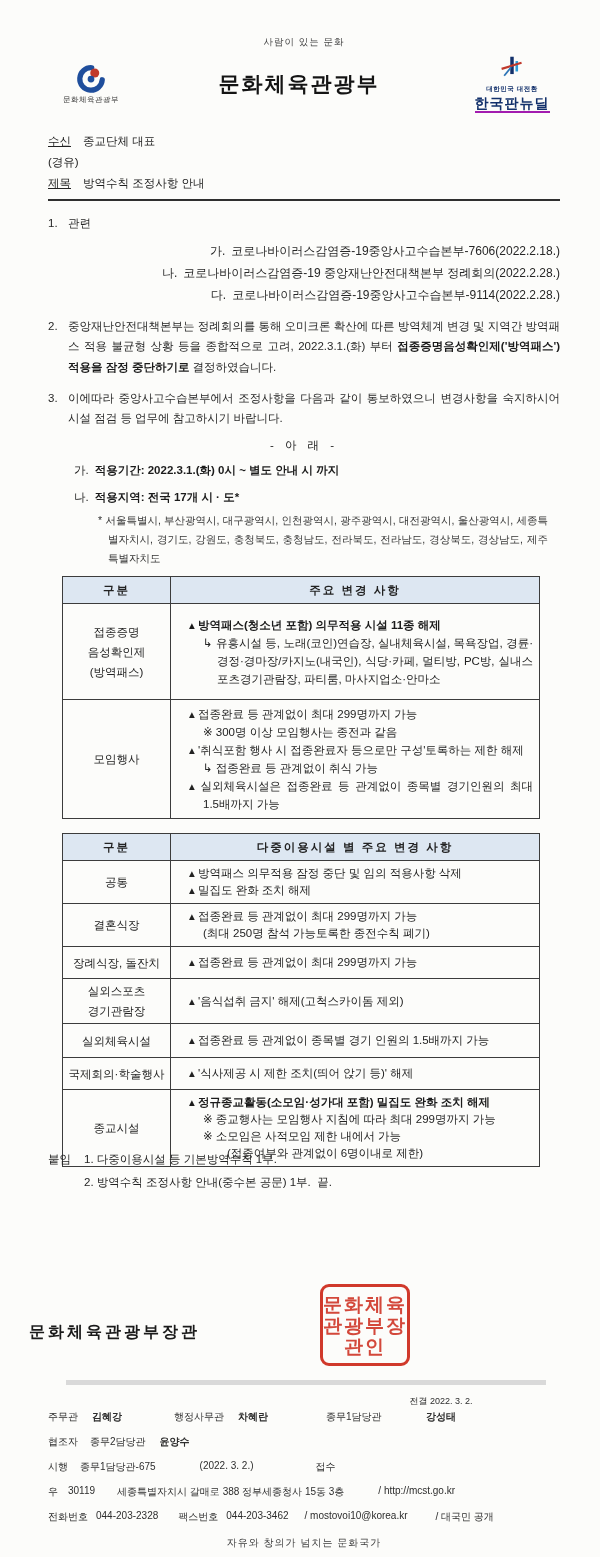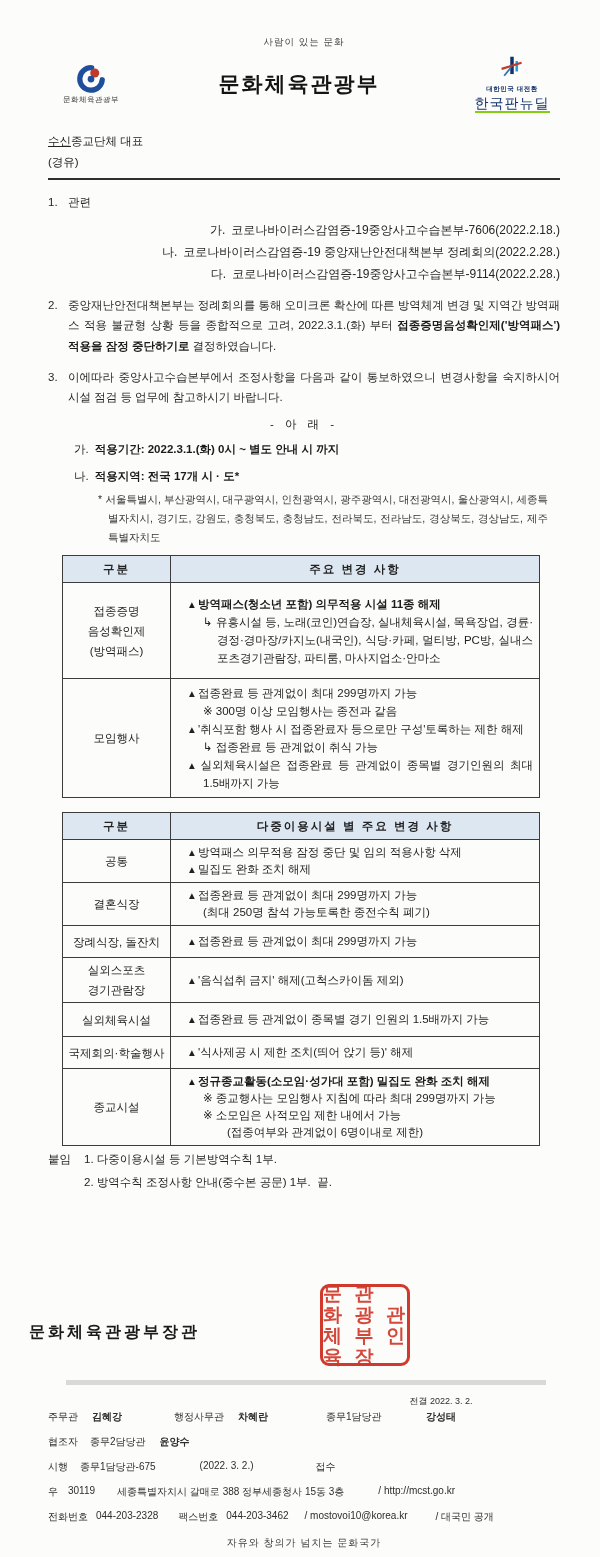--- a/index.html
+++ b/index.html
@@ -15,26 +15,26 @@
 
   
   .top-slogan{text-align:center;font-size:9.5px;color:#444;letter-spacing:1px;}
   .header-row{display:flex;align-items:center;margin-top:8px;height:54px;}
   .logo-left{width:86px;text-align:center;}
   .logo-left .sym{display:block;margin:0 auto;}
   .logo-left .lbl{font-size:7.5px;color:#333;margin-top:1px;letter-spacing:.5px;}
   .ministry-title{flex:1;text-align:center;font-size:21px;font-weight:bold;color:#141414;letter-spacing:2px;}
   .logo-right{width:96px;text-align:center;}
   .logo-right .tagline{font-size:6.5px;font-weight:bold;color:#12306b;letter-spacing:.5px;}
-  .logo-right .name{font-size:14px;font-weight:400;color:#12306b;letter-spacing:1px;border-bottom:2px solid #84cc16;display:inline-block;line-height:1.1;}
+  .logo-right .name{font-size:14px;font-weight:700;color:#12306b;letter-spacing:1px;border-bottom:2px solid #a21caf;display:inline-block;line-height:1.1;}
 
   
   .addr-block{margin-top:20px;border-bottom:2px solid #2f2f2f;padding-bottom:5px;}
   .addr-line{font-size:11.5px;line-height:21px;color:#222;}
-  .addr-line .lab{text-decoration:underline;}
+  .addr-line .lab{margin-right:12px;text-decoration:underline;}
 
   
   .para{display:flex;font-size:11.5px;line-height:1.8;text-align:justify;color:#262626;}
   .para .no{width:20px;flex:none;}
   .para .tx{flex:1;}
   .sec1{margin-top:12px;}
   .refs{margin:6px 0 0 30px;}
   .ref-line{font-size:12px;line-height:22px;color:#262626;text-align:right;}
   .ref-line .lab{margin-right:6px;}
   .p2{margin-top:10px;}
@@ -62,21 +62,21 @@
 
   
   .attachments{position:absolute;top:1148px;left:48px;font-size:11.5px;line-height:23px;color:#242424;display:flex;}
   .attachments .lab{width:36px;}
   .attachments .items div{white-space:pre;}
 
   
   .sign-area{position:absolute;top:1278px;left:0;width:600px;height:100px;}
   .sign-title{position:absolute;top:44px;left:0;width:540px;font-size:16px;font-weight:bold;letter-spacing:3px;color:#1a1a1a;padding-left:29px;}
   .seal{position:absolute;top:6px;left:320px;width:84px;height:76px;border:3.5px solid #d0392b;border-radius:9px;
-    display:flex;flex-direction:row;justify-content:center;align-items:center;background:rgba(255,255,255,.15);}
+    display:flex;flex-direction:column;justify-content:center;align-items:center;background:rgba(255,255,255,.15);}
   .seal .row{font-size:19px;line-height:21px;font-weight:bold;color:#d0392b;letter-spacing:2px;opacity:.92;
     font-family:"Liberation Serif","DejaVu Serif",serif;}
 
   
   .footer{position:absolute;top:1380px;left:0;width:600px;box-sizing:border-box;padding:0 40px 0 48px;font-size:10px;color:#2d2d2d;}
   .footer-rule{height:5px;background:#d9d9d9;margin:0 14px 10px 18px;}
   .f-row1{display:flex;align-items:flex-end;}
   .f-cell{display:flex;align-items:flex-end;}
   .f-cell .role{margin-right:14px;}
   .f-cell .name{font-weight:bold;text-align:center;}
@@ -112,20 +112,23 @@
       <div class="tagline">대한민국 대전환</div>
       <div class="name">한국판뉴딜</div>
     </div>
   </div>
 
   <div class="addr-block">
     <div class="addr-line">
       <span class="lab">수신</span><span>종교단체 대표</span>
     </div>
     <div class="addr-line">(경유)</div>
+    <div class="addr-line">
+      <span class="lab">제목</span><span>방역수칙 조정사항 안내</span>
+    </div>
   </div>
 
   <div class="para sec1">
     <span class="no">1.</span>
     <div class="tx">관련</div>
   </div>
   <div class="refs">
     <div class="ref-line">
       <span class="lab">가.</span><span>코로나바이러스감염증-19중앙사고수습본부-7606(2022.2.18.)</span>
     </div>

